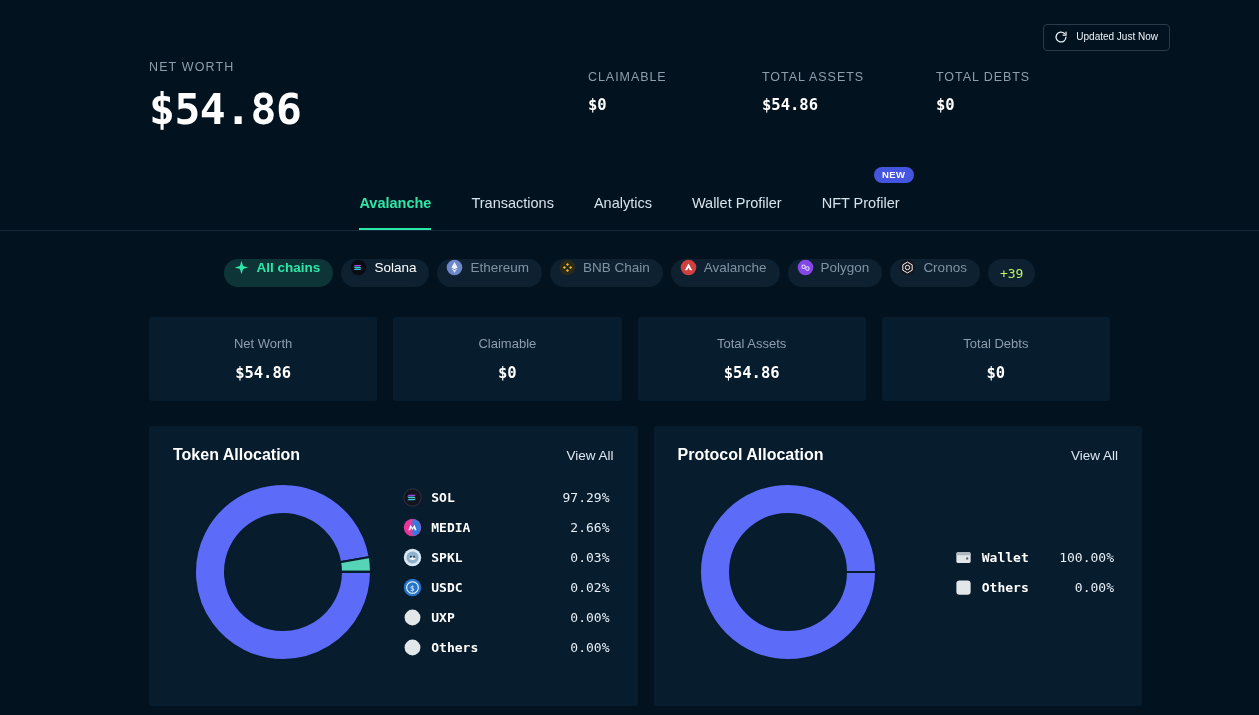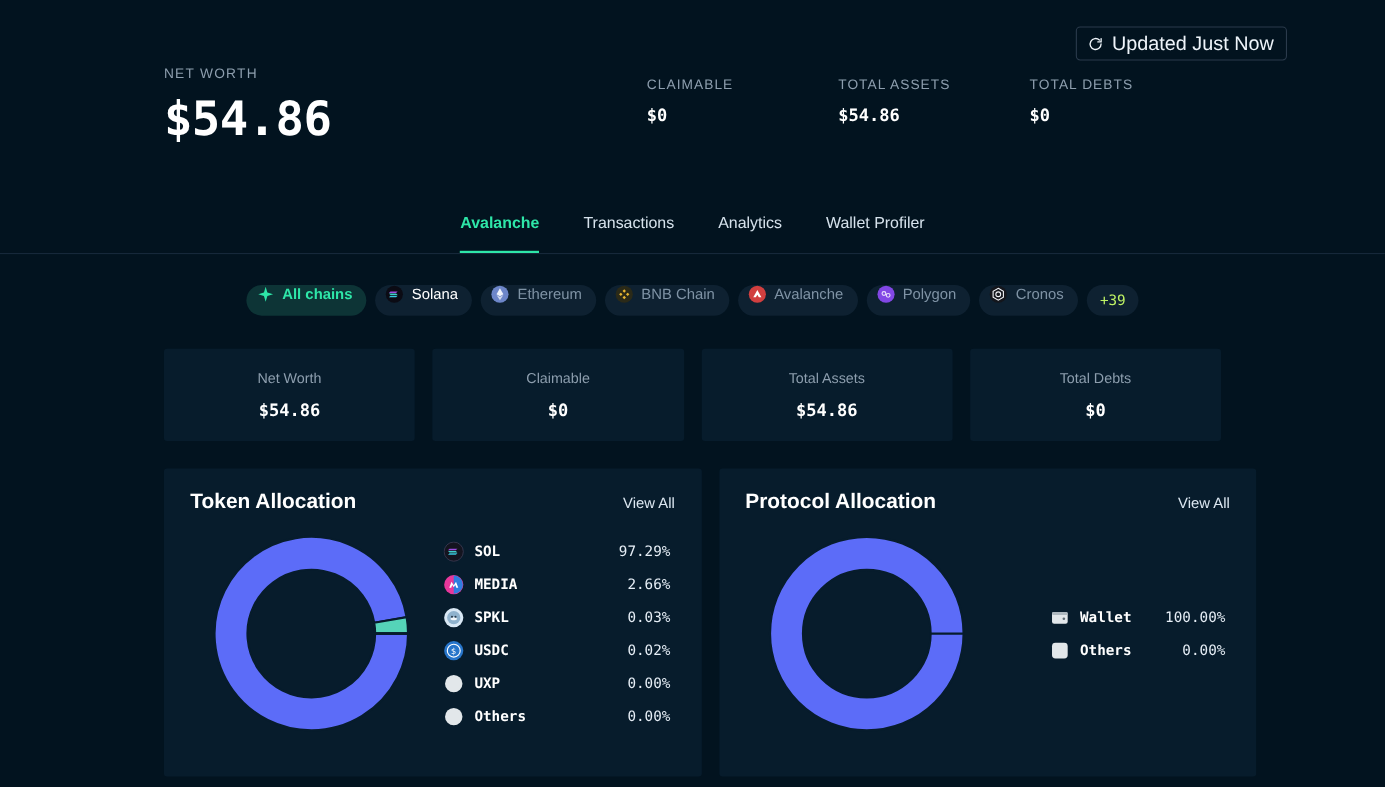--- a/index.html
+++ b/index.html
@@ -13,21 +13,21 @@
 
   
   .hero { position: relative; padding: 0 149px; }
 
   .refresh-btn {
     position: absolute; top: 24px; right: 89px;
     display: flex; align-items: center; gap: 8px;
     border: 1px solid #2b3b4c; border-radius: 4px;
     padding: 5px 11px 6px 10px;
     background: transparent; color: #eef4fa;
-    font-size: 18px; line-height: 1; cursor: pointer;
+    font-size: 10px; line-height: 1; cursor: pointer;
     white-space: nowrap;
   }
   .refresh-icon { display: block; width: 14px; height: 14px; }
 
   .hero-row { display: flex; align-items: flex-start; padding-top: 60px; }
   .hero-left { width: 530px; }
   .hero-label {
     font-size: 12.5px; letter-spacing: 0.09em; color: #8d9eae;
     text-transform: uppercase;
   }
@@ -105,21 +105,21 @@
 
   
   .panels { display: flex; gap: 16px; padding: 25px 117px 0 149px; }
   .panel {
     flex: 1; background: #071c2c; border-radius: 3px;
     padding: 20px 24px 24px; height: 280px;
   }
   .panel-head {
     display: flex; align-items: baseline; justify-content: space-between;
   }
-  .panel-title { font-size: 19px; font-weight: bold; color: #ffffff; text-align: right; }
+  .panel-title { font-size: 16px; font-weight: bold; color: #ffffff; text-align: right; }
   .view-all { font-size: 13.5px; color: #dce7f1; cursor: pointer; }
 
   .panel-body { display: flex; align-items: center; height: 216px; justify-content: space-between; }
   .donut-box { width: 50%; display: flex; justify-content: center; align-items: center; }
   .legend { flex: 1; padding-right: 4px; }
   .legend-row {
     display: flex; align-items: center; height: 30px;
     font-family: "DejaVu Sans Mono", monospace; font-size: 13px;
   }
   .legend-ic { width: 19px; height: 19px; flex: 0 0 19px; margin-right: 9px; }
@@ -175,20 +175,24 @@
       </div>
       <div class="tab">
         <span>Transactions</span>
       </div>
       <div class="tab">
         <span>Analytics</span>
       </div>
       <div class="tab">
         <span>Wallet Profiler</span>
       </div>
+      <div class="tab">
+        <span class="new-badge">NEW</span>
+        <span>NFT Profiler</span>
+      </div>
     </div>
   </div>
 
   <div class="chains">
 
     <div class="pill all">
       <span class="pill-ic">
         <svg viewBox="0 0 24 24" width="17" height="17">
           <path d="M12 2.5 14.2 9.8 21.5 12 14.2 14.2 12 21.5 9.8 14.2 2.5 12 9.8 9.8Z" fill="#2ee6a8"></path>
         </svg>

